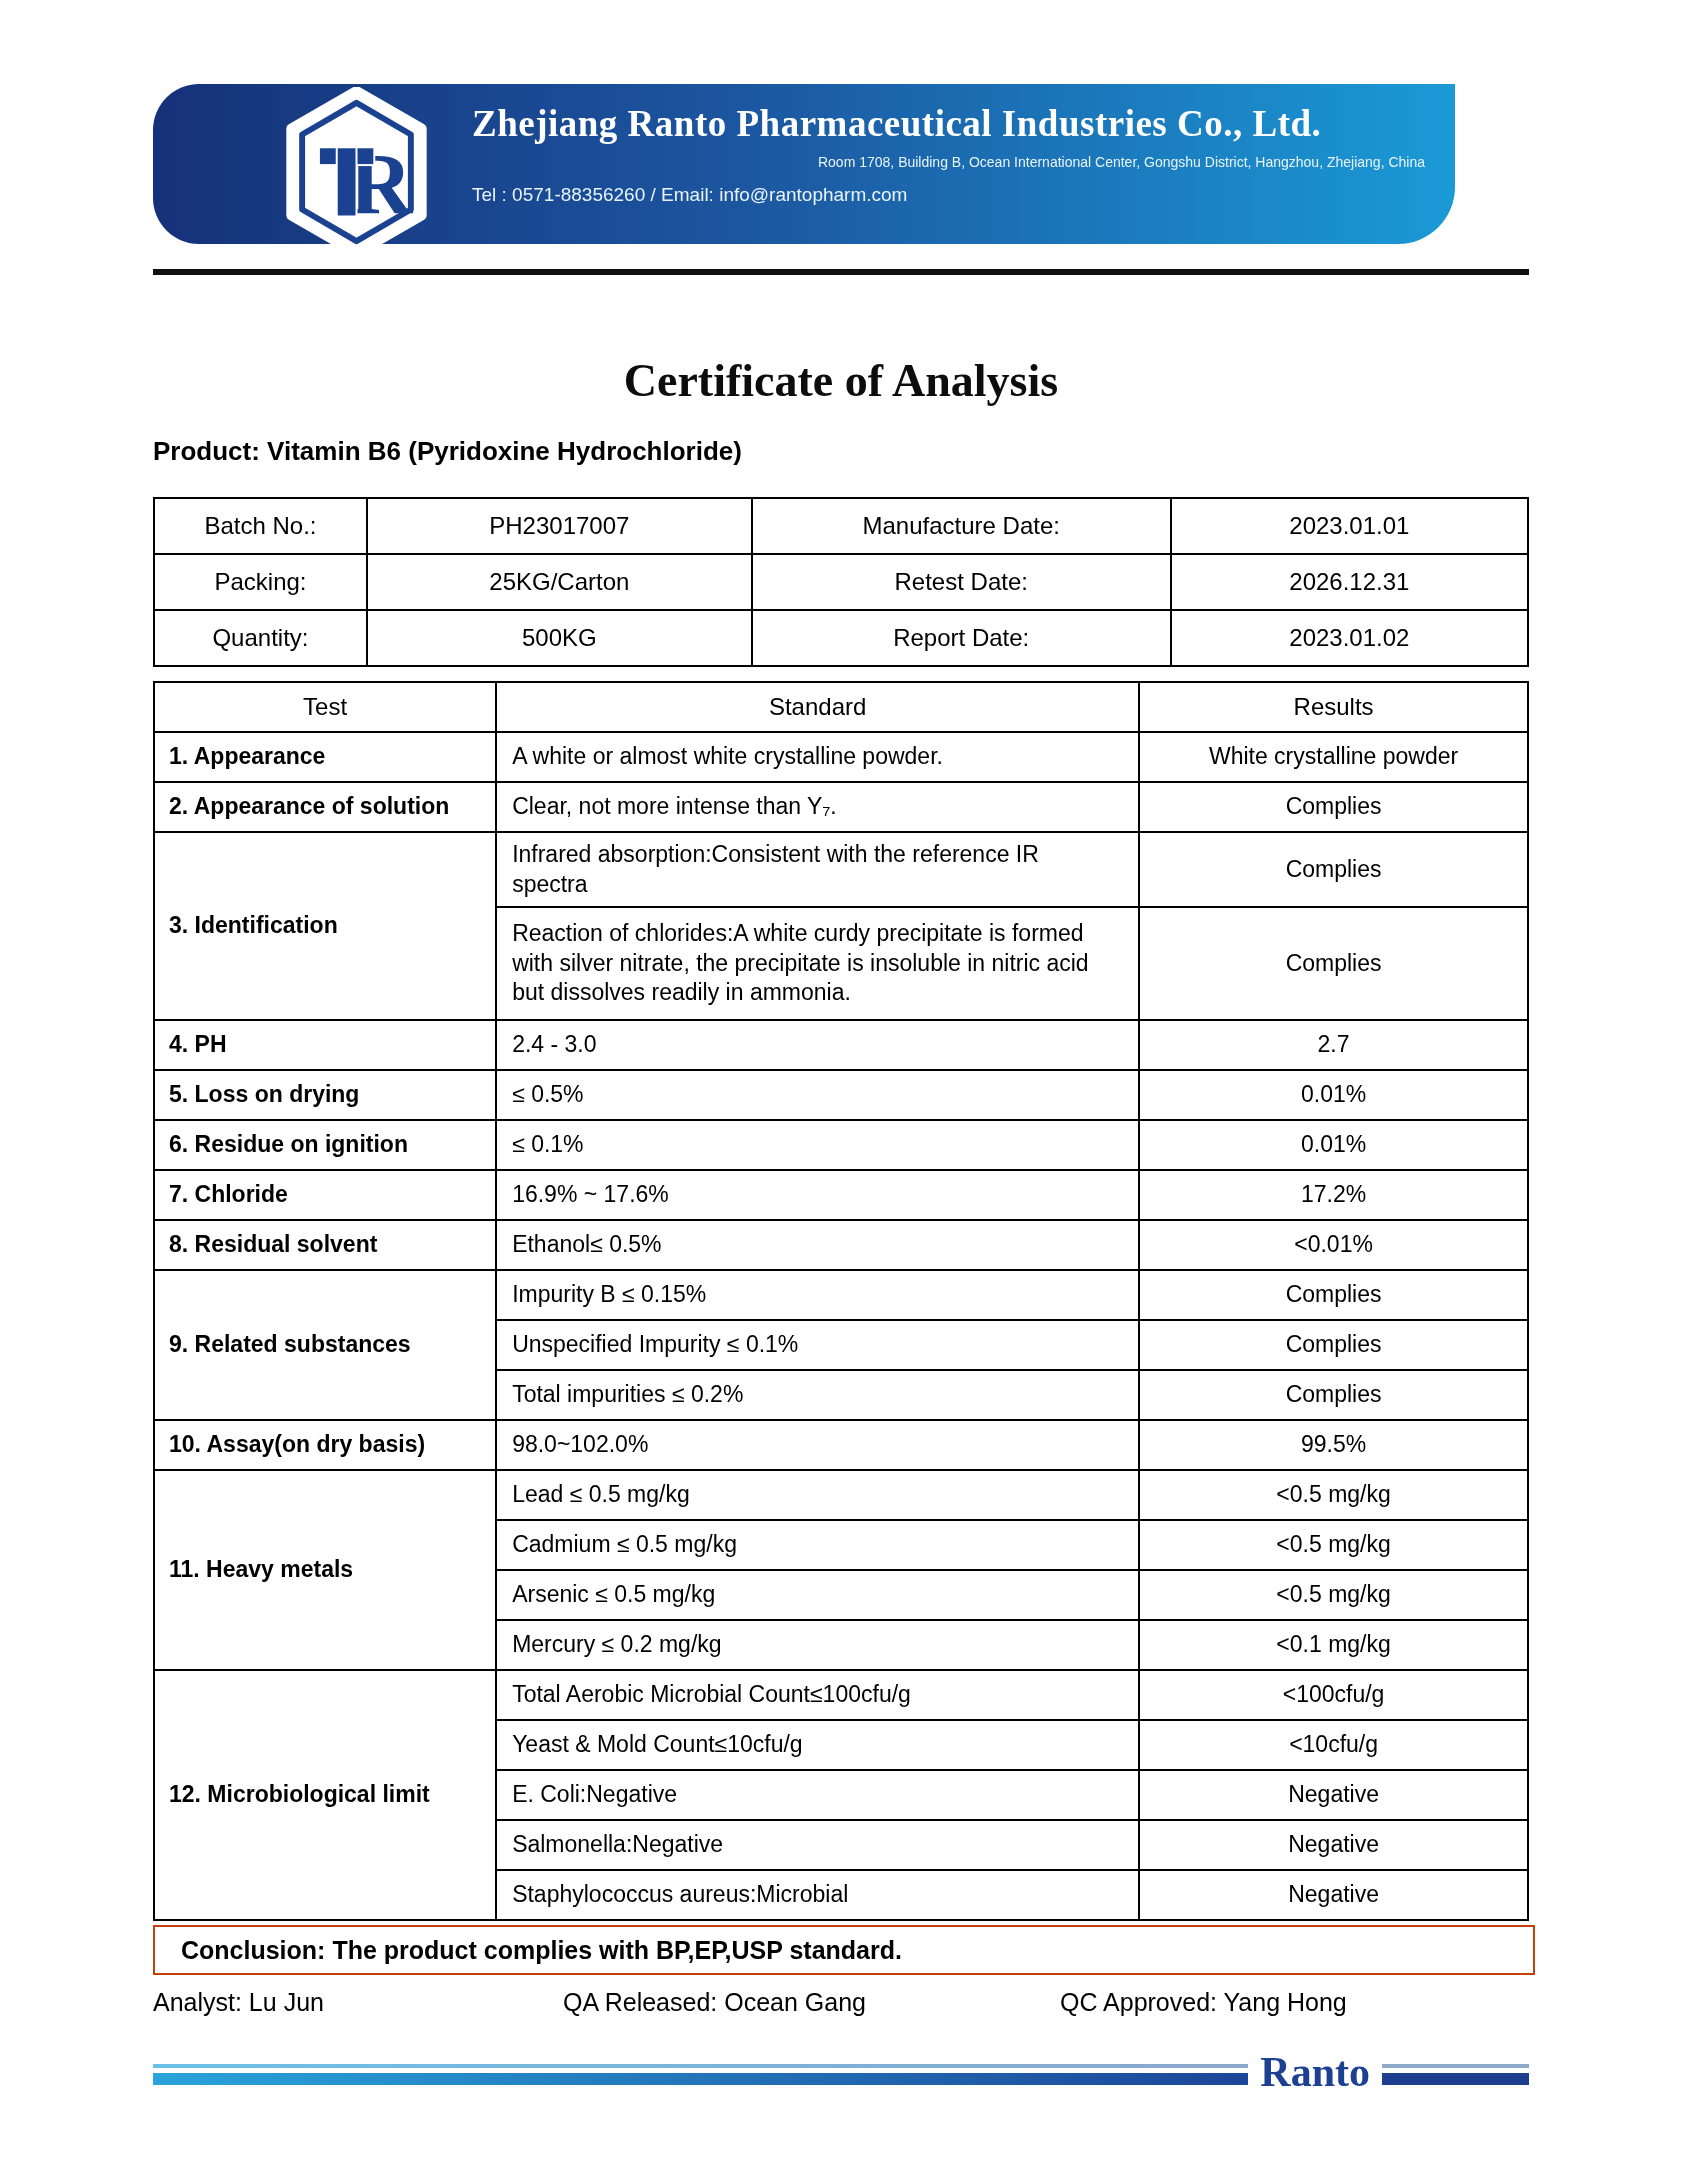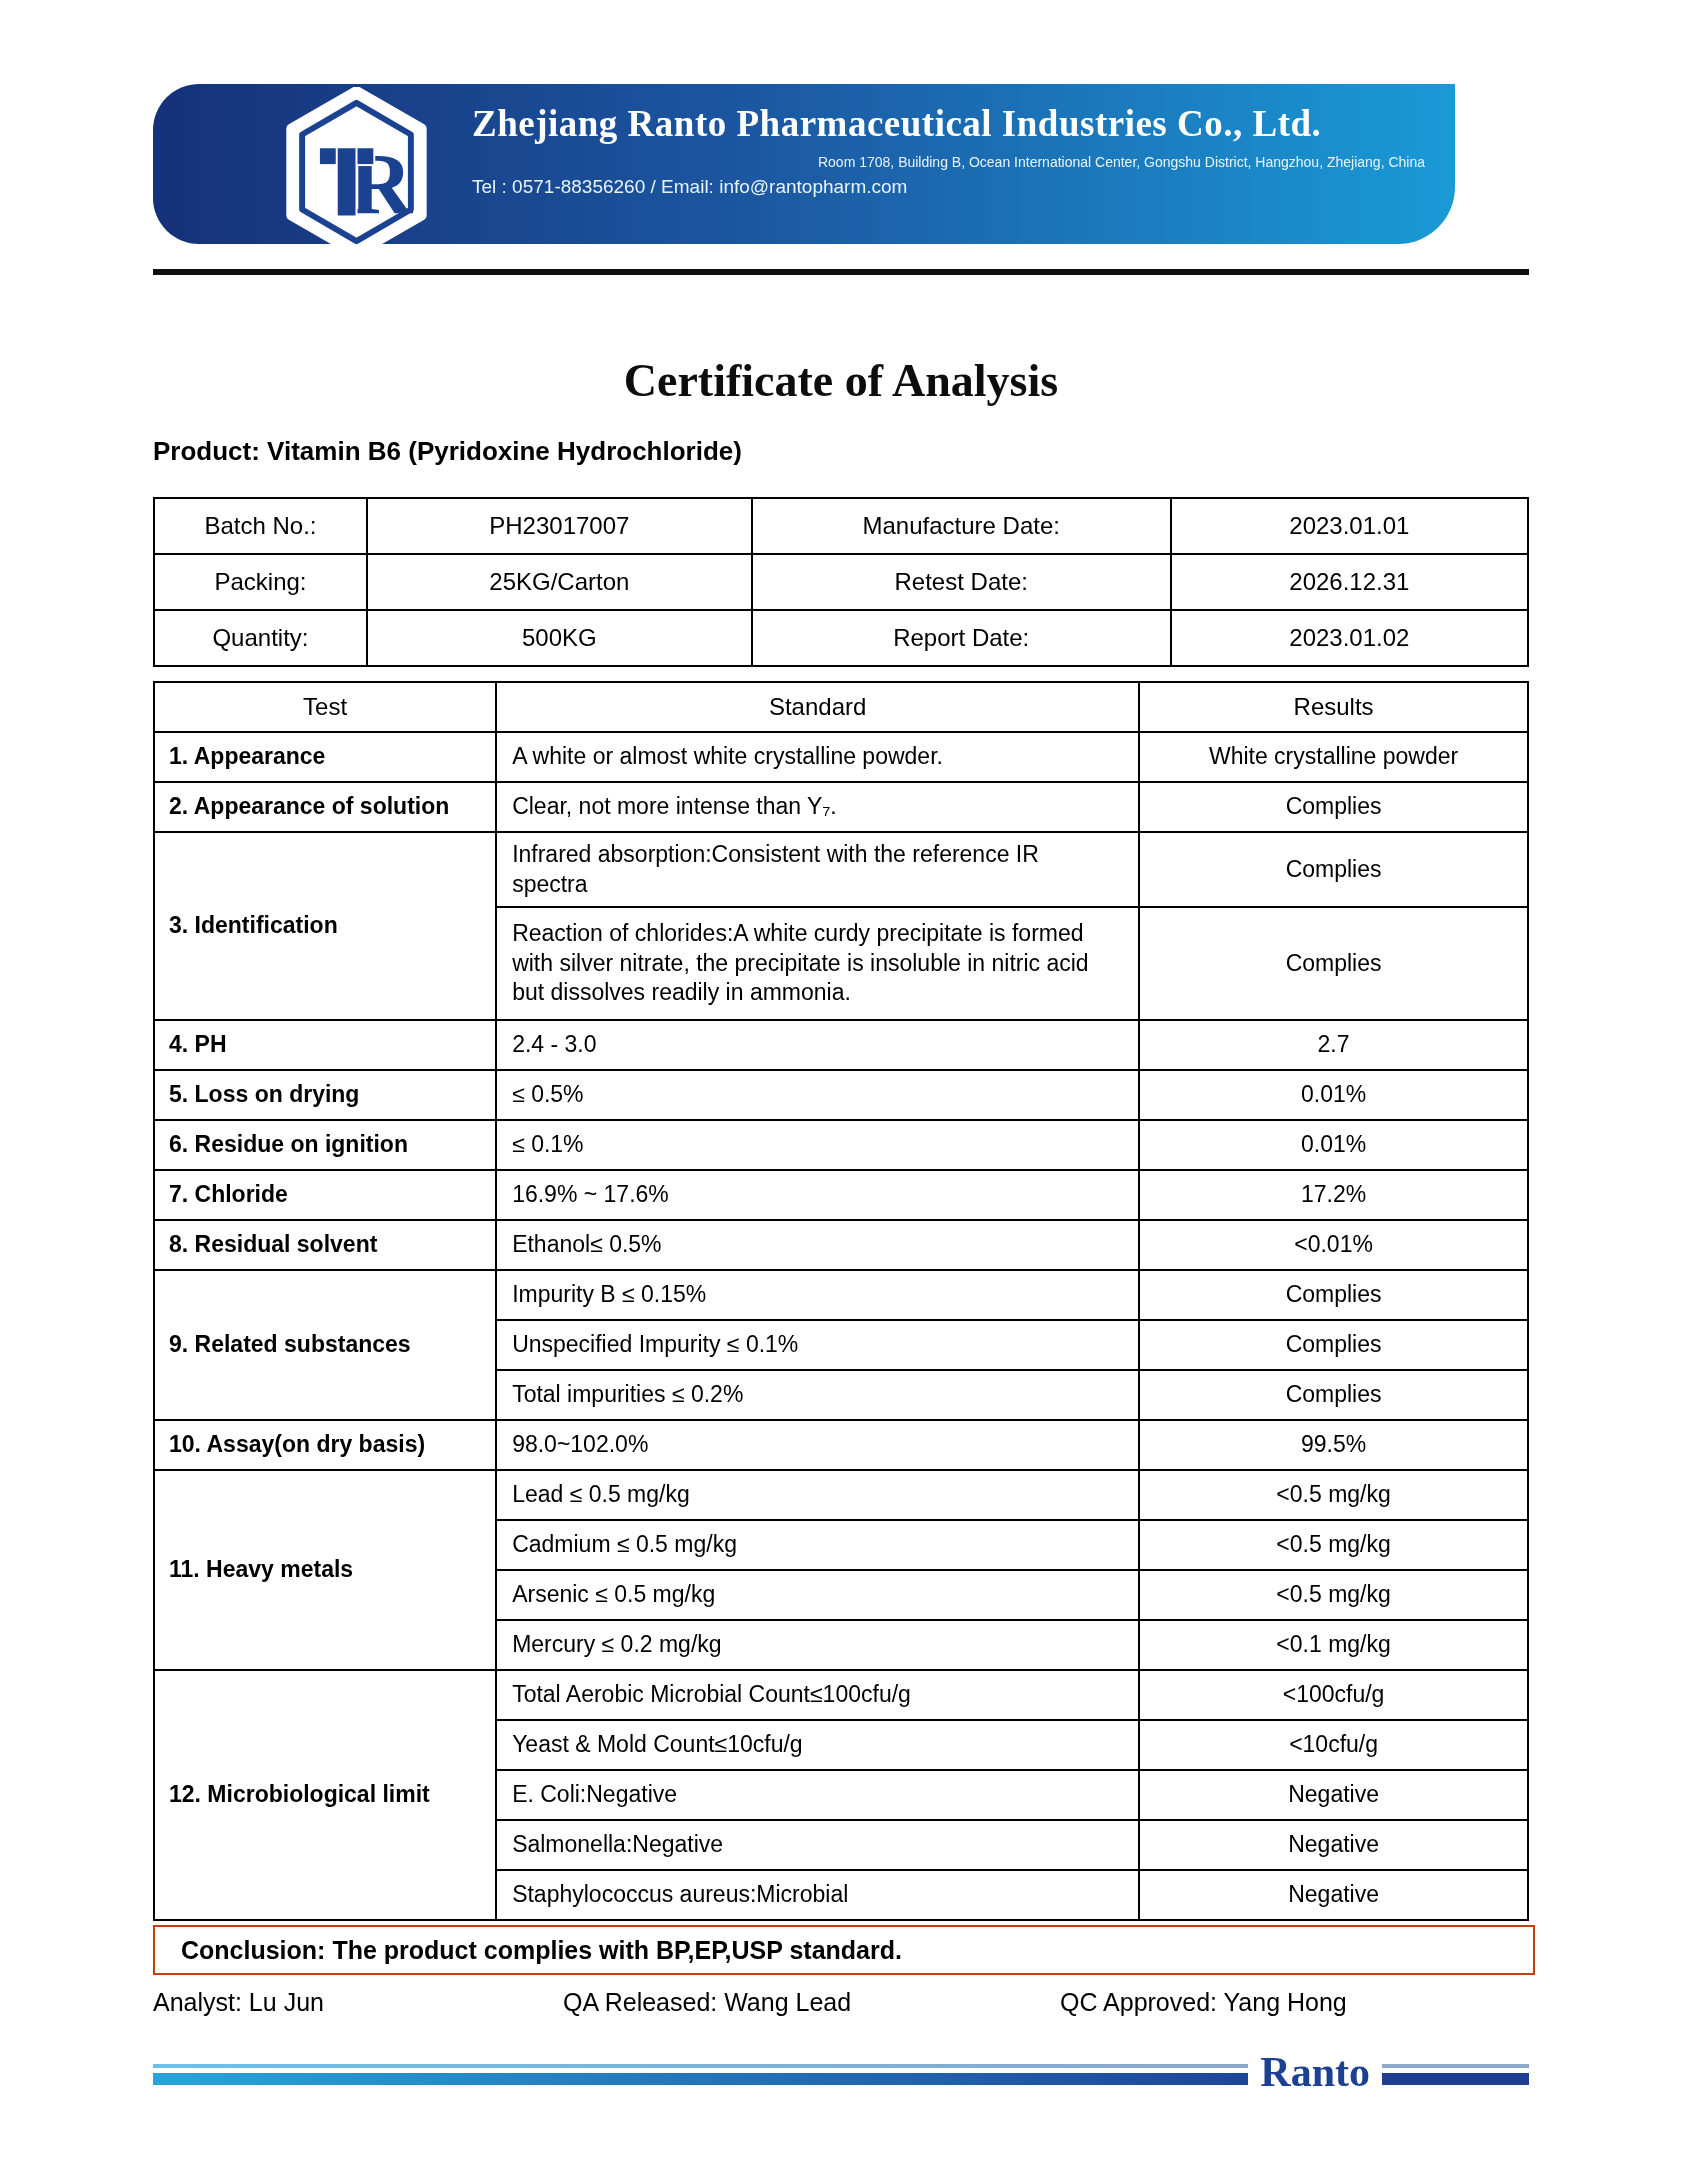--- a/index.html
+++ b/index.html
@@ -11,21 +11,21 @@
     position:absolute; left:153px; top:84px; width:1302px; height:160px;
     background:linear-gradient(90deg,#153179 0%,#1c56a0 45%,#1a9ad6 100%);
     border-radius:46px 0 57px 46px;
   }
   .banner-text { position:absolute; left:319px; top:17px; right:30px; }
   .company-name {
     font-family:"Liberation Serif","DejaVu Serif",serif; font-weight:bold;
     font-size:37px; color:#ffffff; letter-spacing:0.5px; line-height:1.25;
   }
   .company-address { font-size:14px; color:#e8f4fb; margin-top:7px;text-align:right; }
-  .company-contact { font-size:19px; color:#e8f4fb; margin-top:6px; }
+  .company-contact { font-size:19px; color:#e8f4fb; margin-top:14px; }
 
   .logo { position:absolute; left:282px; top:87px; width:149px; height:170px; }
 
   .black-rule { position:absolute; left:153px; top:269px; width:1376px; height:6px; background:#101010; }
 
   
   .doc-title {
     position:absolute; left:153px; top:345px; width:1376px; text-align:center;
     font-family:"Liberation Serif","DejaVu Serif",serif; font-weight:bold; font-size:46px; color:#0d0d0d;margin-top:9px;
   }
@@ -247,21 +247,21 @@
       </tr>
     </tbody>
   </table>
 
   <div class="conclusion-box">
     <span>Conclusion: The product complies with BP,EP,USP standard.</span>
   </div>
 
   <div class="signatures">
     <span class="sig sig-analyst">Analyst: Lu Jun</span>
-    <span class="sig sig-qa">QA Released: Wang Lead</span>
+    <span class="sig sig-qa">QA Released: Ocean Gang</span>
     <span class="sig sig-qc">QC Approved: Yang Hong</span>
   </div>
 
   <div class="footer">
     <div class="rule-stack rule-left">
       <div class="rule-thin"></div>
       <div class="rule-thick"></div>
     </div>
     <div class="brand">Ranto</div>
     <div class="rule-stack rule-right">

